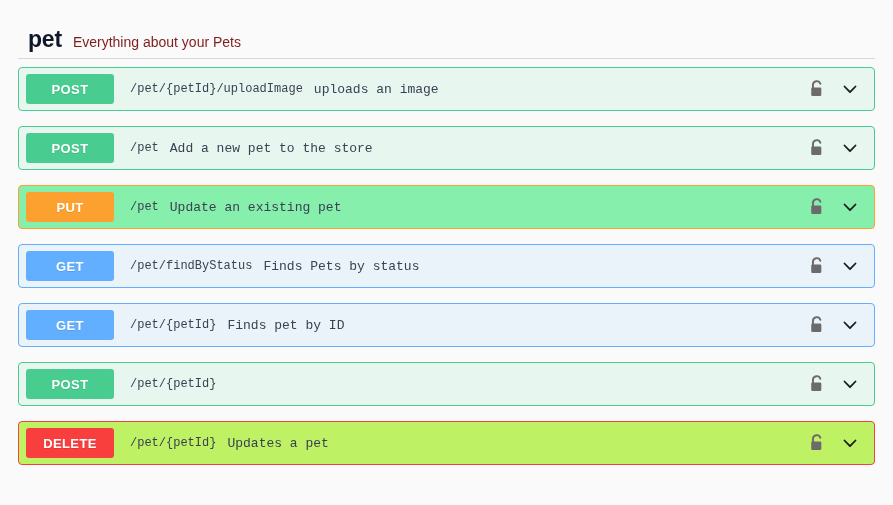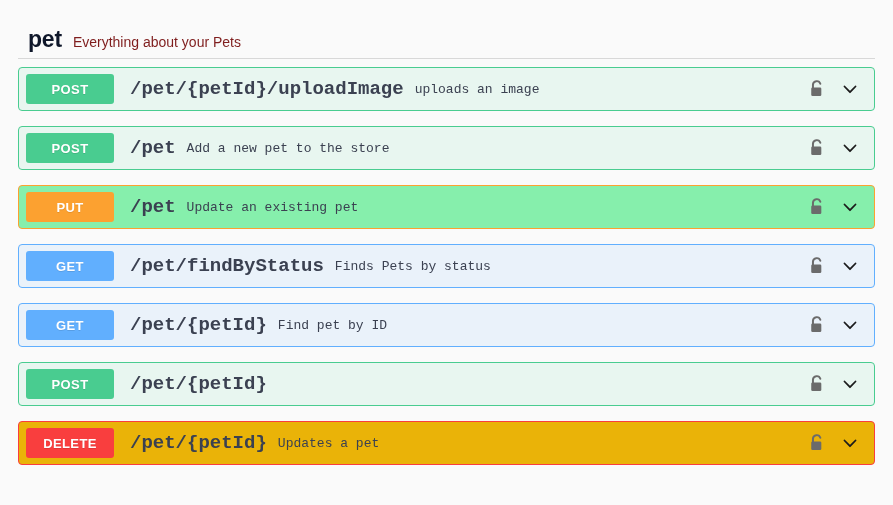--- a/index.html
+++ b/index.html
@@ -79,22 +79,22 @@
     font-size: 13px;
     font-weight: bold;
     font-family: "Liberation Sans", sans-serif;
     letter-spacing: 0.4px;
     text-shadow: 0 1px 0 rgba(0,0,0,0.10);
   }
 
   .op-path {
     margin-left: 16px;
     font-family: "Liberation Mono", monospace;
-    font-size: 19px;
-    font-weight: bold;
+    font-size: 12px;
+    font-weight: normal;
     color: #3b4151;
     white-space: nowrap;
   }
 
   .op-summary {
     margin-left: 11px;
     font-size: 13px;
     color: #3b4151;
     font-family: Liberation Mono, monospace;
     white-space: nowrap;
@@ -121,21 +121,21 @@
   
   .m-post  { background: #e8f6f0; border-color: #49cc90; }
   .m-post .op-badge { background: #49cc90; }
 
   .m-put   { background: #86efac; border-color: #fca130; }
   .m-put .op-badge { background: #fca130; }
 
   .m-get   { background: #eaf2fa; border-color: #61affe; }
   .m-get .op-badge { background: #61affe; text-align: center; }
 
-  .m-delete{ background: #eab308; border-color: #f93e3e; align-items: center; }
+  .m-delete{ background: #bef264; border-color: #f93e3e; align-items: center; }
   .m-delete .op-badge { background: #f93e3e; }
 </style>
 </head>
 <body>
 
 <div class="page">
 
   <div class="tag-header">
     <span class="tag-title">pet</span>
     <span class="tag-desc">Everything about your Pets</span>
@@ -208,21 +208,21 @@
         </span>
         <span style="display:flex">
           <svg class="chevron-icon" viewBox="0 0 20 20" aria-hidden="true">
             <path d="M4.5 7.5 L10 13.2 L15.5 7.5" fill="none" stroke="#1b1b1b" stroke-width="1.8" stroke-linecap="round" stroke-linejoin="round"></path>
           </svg>
         </span>
       </div>
       <div class="op-row m-get">
         <span class="op-badge">GET</span>
         <span class="op-path">/pet/{petId}</span>
-        <span class="op-summary">Find pet by ID</span>
+        <span class="op-summary">Finds pet by ID</span>
         <span class="op-spacer"></span>
         <span style="display:flex">
           <svg class="lock-icon" viewBox="0 0 20 22" aria-hidden="true">
             <path d="M5.5 9.5 V6.3 a4.2 4.2 0 0 1 8.2 -1.1" fill="none" stroke="#6b6b6b" stroke-width="2.2" stroke-linecap="round"></path>
             <rect x="3.6" y="9.2" width="11.2" height="9.6" rx="1.4" fill="#6b6b6b"></rect>
           </svg>
         </span>
         <span style="display:flex">
           <svg class="chevron-icon" viewBox="0 0 20 20" aria-hidden="true">
             <path d="M4.5 7.5 L10 13.2 L15.5 7.5" fill="none" stroke="#1b1b1b" stroke-width="1.8" stroke-linecap="round" stroke-linejoin="round"></path>

